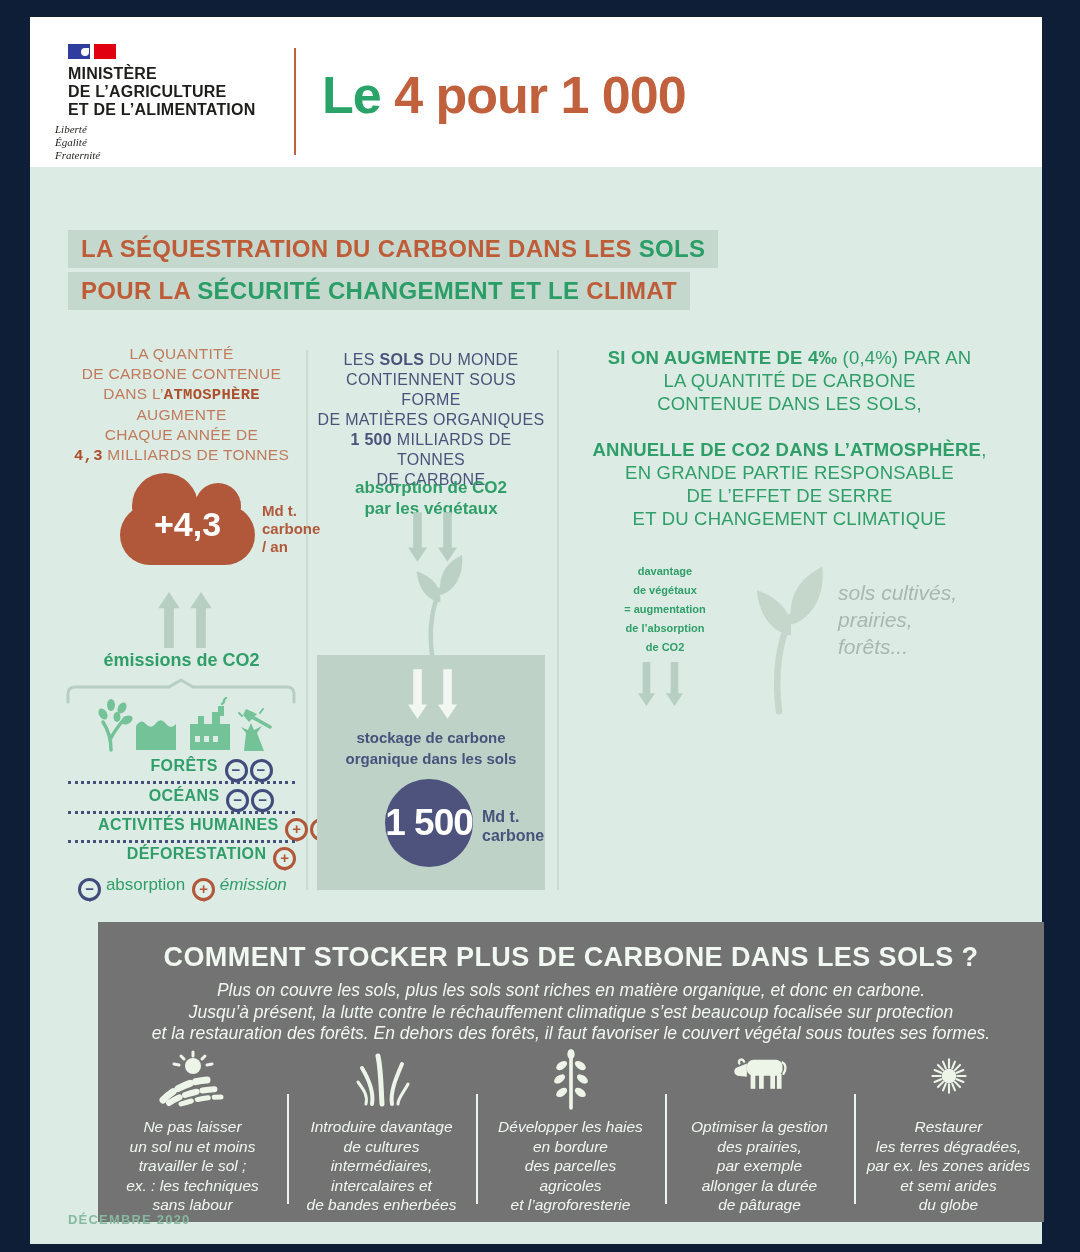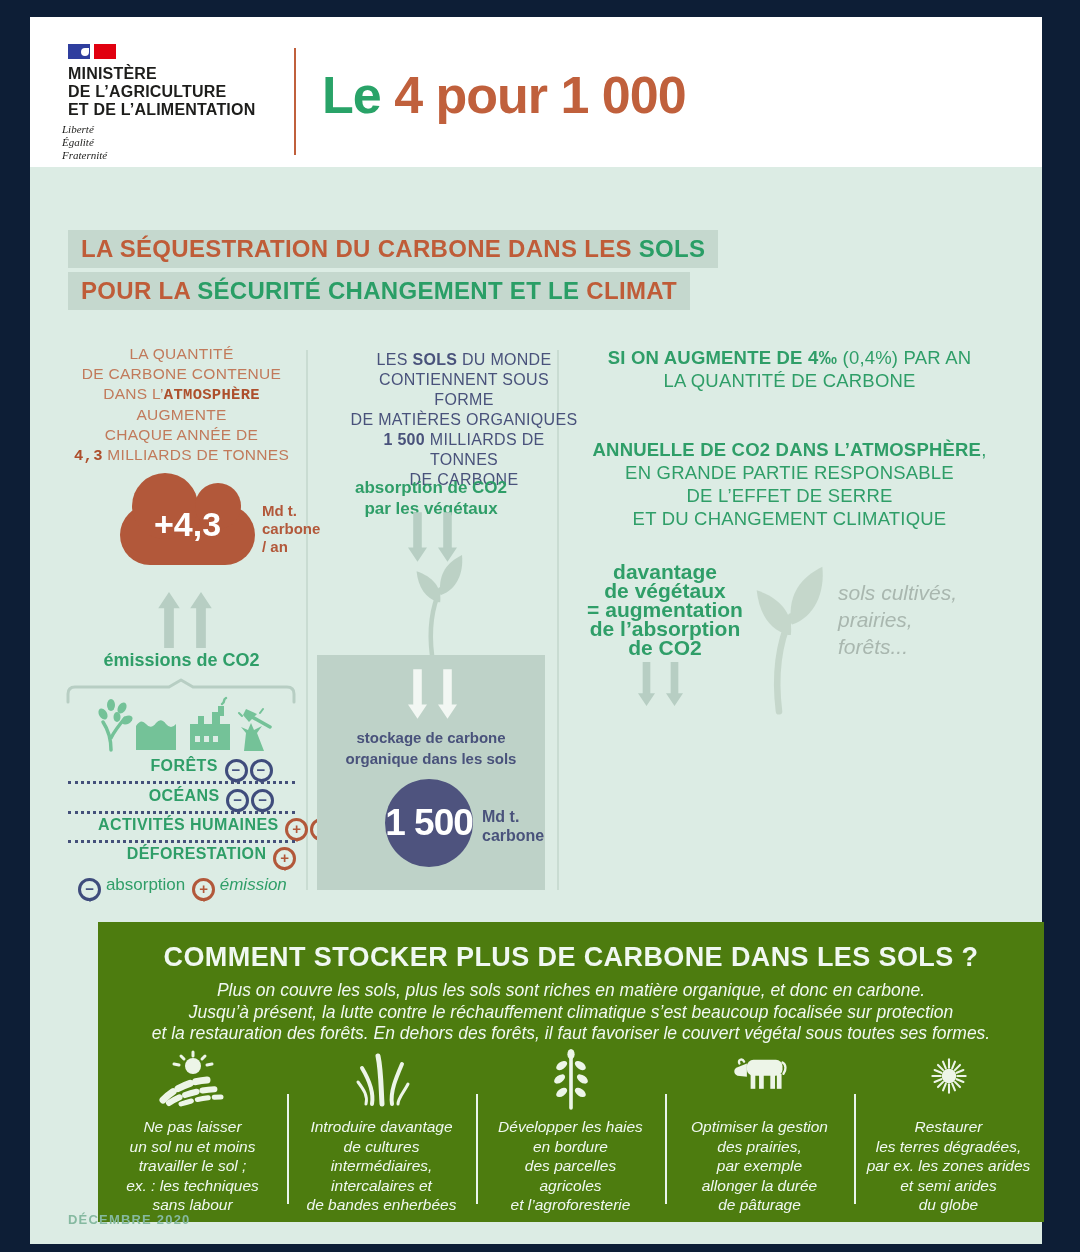--- a/index.html
+++ b/index.html
@@ -26,21 +26,21 @@
   .b-or{color:#bf5c38;} .b-gr{color:#2a9e66;}
 
   
   .orange{color:#c17a5b;} .orange b,.ob{color:#ad4f2c;font-family:Liberation Mono, monospace;}
   .green{color:#2f9e68;}
   .navy{color:#49527b;}
   .terra{color:#b2583a;}
   .gray-i{color:#a9b7af;font-style:italic;}
 
   .p1{font-size:15.5px;line-height:20px;letter-spacing:.3px;}
-  .p2{font-size:16px;line-height:20px;letter-spacing:.3px;margin-left:33px;}
+  .p2{font-size:16px;line-height:20px;letter-spacing:.3px;}
   .p3{font-size:18.5px;line-height:23px;letter-spacing:.2px;}
 
   
   .cloud{position:absolute;left:120px;top:505px;width:135px;height:60px;background:#b2583a;border-radius:30px;}
   .cloud::before{content:"";position:absolute;width:66px;height:66px;border-radius:50%;background:inherit;top:-32px;left:12px;}
   .cloud::after{content:"";position:absolute;width:46px;height:46px;border-radius:50%;background:inherit;top:-22px;right:14px;}
   .cloud-val{position:absolute;left:0;right:0;top:0;text-align:center;color:#fff;font-size:34px;font-weight:bold;z-index:2;}
 
   
   .arr{position:absolute;}
@@ -53,21 +53,21 @@
   .pin::after{content:"";position:absolute;left:50%;bottom:-8px;margin-left:-4px;border:4px solid transparent;border-top-color:inherit;}
   .pin.plus{border-color:#b2583a;color:#b2583a;}
   .pin.minus::before{content:"−";} .pin.plus::before{content:"+";}
   .legend{font-size:17px;color:#2f9e68;}
   .legend i{font-style:italic;}
 
   .box{position:absolute;background:#bed2c8;}
   .circle{position:absolute;width:88px;height:88px;border-radius:50%;background:#4e537e;color:#fff;font-size:37px;font-weight:bold;text-align:center;line-height:88px;letter-spacing:-1px;}
 
   
-  .how{position:absolute;left:68px;top:905px;width:946px;height:300px;background:#4d7c0f;color:#f0f8f1;}
+  .how{position:absolute;left:68px;top:905px;width:946px;height:300px;background:#737373;color:#f0f8f1;}
   .how-title{position:absolute;left:0;top:20px;width:100%;text-align:center;font-size:27px;font-weight:bold;letter-spacing:.4px;}
   .how-intro{position:absolute;left:0;top:58px;width:100%;text-align:center;font-style:italic;font-size:17.5px;line-height:21.5px;}
   .how-item{position:absolute;top:195px;width:189px;text-align:center;font-style:italic;font-size:15.5px;line-height:19.5px;}
   .how-icon{position:absolute;top:128px;width:189px;text-align:center;}
   .vdiv{position:absolute;top:172px;width:2px;height:110px;background:#eaf5ec;}
 
   .footer-date{position:absolute;left:68px;top:1212px;font-size:13px;font-weight:bold;letter-spacing:1.2px;color:#85b9a0;}
 
   .vline{position:absolute;width:2px;background:#c9dcd2;}
   svg{overflow:visible;}
@@ -80,21 +80,21 @@
 
   <div class="hdr">
     <div class="abs" style="left:38px;top:27px;width:52px;height:16px;">
       <span class="flag-blue"></span>
       <span class="flag-curl"></span>
       <span class="flag-red"></span>
     </div>
     <div class="abs ministry pre" style="left:38px;top:48px;">MINISTÈRE
 DE L’AGRICULTURE
 ET DE L’ALIMENTATION</div>
-    <div class="abs motto pre" style="left:32px;top:106px;">Liberté
+    <div class="abs motto pre" style="left:25px;top:106px;">Liberté
 Égalité
 Fraternité</div>
     <div class="abs hdr-rule" style="left:264px;top:31px;width:2px;height:107px;"></div>
     <div class="abs main-title" style="left:292px;top:48px;text-align:right;"><span class="tg">Le</span><span class="to"> 4 pour 1 000</span></div>
   </div>
 
   <div class="bar" style="left:38px;top:213px;"><span class="b-or">LA SÉQUESTRATION DU CARBONE DANS LES </span><span class="b-gr">SOLS</span></div>
   <div class="bar" style="left:38px;top:255px;"><span class="b-or">POUR LA </span><span class="b-gr">SÉCURITÉ CHANGEMENT ET LE </span><span class="b-or">CLIMAT</span></div>
 
   <div class="vline" style="left:276px;top:333px;height:540px;"></div>
@@ -225,29 +225,29 @@
     <div class="abs ctr pre navy" style="left:0;top:72px;width:228px;font-size:15px;font-weight:bold;line-height:21px;">stockage de carbone
 organique dans les sols</div>
     <div class="circle" style="left:68px;top:124px;">1 500</div>
     <div class="abs pre navy" style="left:165px;top:152px;font-size:16px;font-weight:bold;line-height:19px;">Md t.
 carbone</div>
   </div>
 
   <div class="abs p3 ctr green" style="left:535px;top:329px;width:449px;">
     <b>SI ON AUGMENTE DE 4‰</b><span> (0,4%) PAR AN</span><br>
     <span>LA QUANTITÉ DE CARBONE</span><br>
-    <br>
+    <span>CONTENUE DANS LES SOLS,</span><br>
     <br>
     <b>ANNUELLE DE CO2 DANS L’ATMOSPHÈRE</b><span>,</span><br>
     <span>EN GRANDE PARTIE RESPONSABLE</span><br>
     <span>DE L’EFFET DE SERRE</span><br>
     <span>ET DU CHANGEMENT CLIMATIQUE</span>
   </div>
 
-  <div class="abs ctr pre green" style="left:555px;top:545px;width:160px;font-size:21px;font-weight:bold;line-height:19px;">davantage
+  <div class="abs ctr pre green" style="left:555px;top:545px;width:160px;font-size:11px;font-weight:bold;line-height:19px;">davantage
 de végétaux
 = augmentation
 de l’absorption
 de CO2</div>
   <div class="arr down" style="left:608px;top:643px;width:17px;height:48px;color:#b7cec3;">
         <svg viewBox="0 0 20 52">
           <path fill="currentColor" d="M10 0 L20 15 H14.5 V52 H5.5 V15 H0 Z"></path>
         </svg>
       </div>
   <div class="arr down" style="left:636px;top:643px;width:17px;height:48px;color:#b7cec3;">

